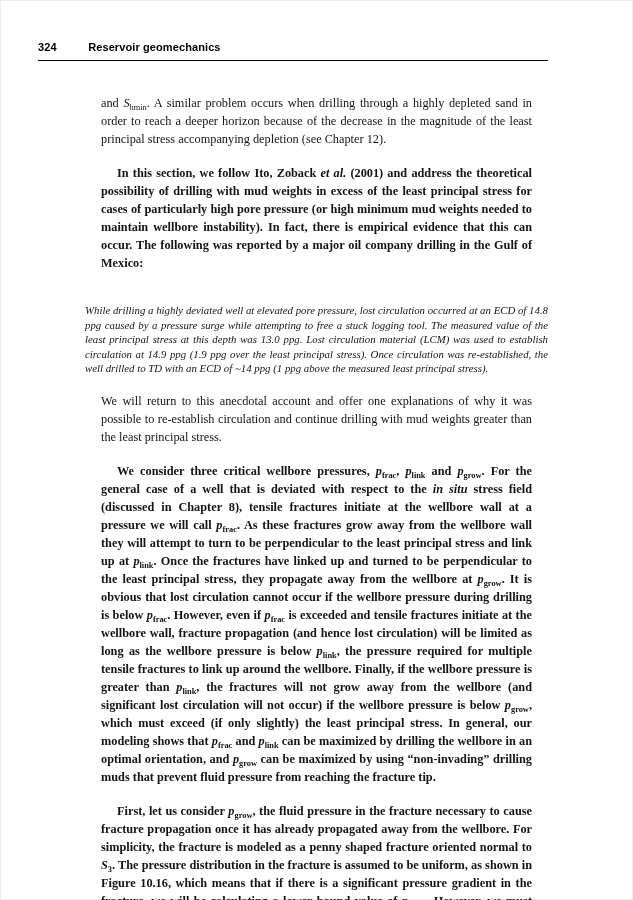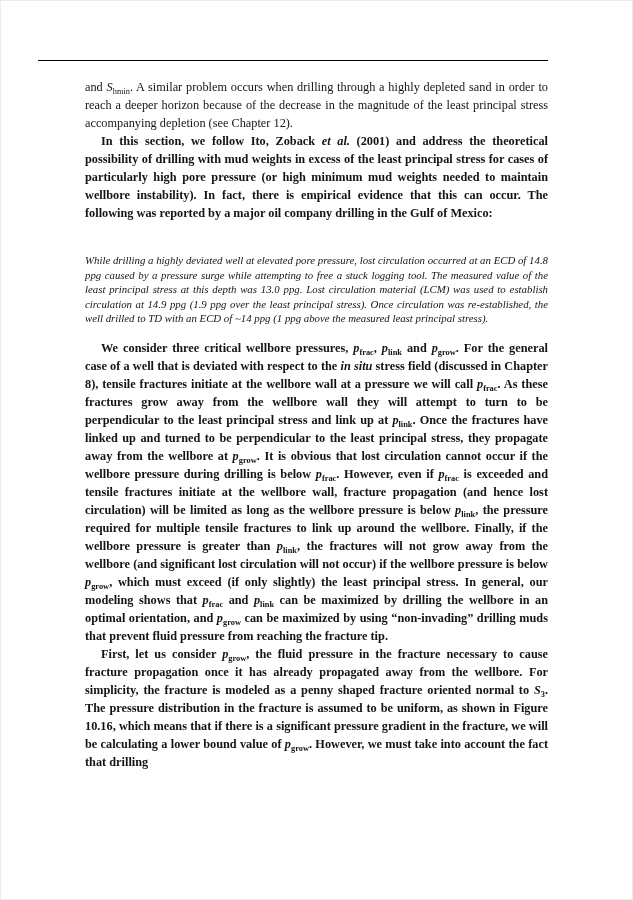--- a/index.html
+++ b/index.html
@@ -45,21 +45,21 @@
     position: absolute;
     left: 85px;
     top: 78px;
     width: 463px;
     font-size: 12.3px;
     line-height: 18px;
     text-align: justify;
     hyphens: auto;
   }
   .para {
-    margin: 0;
+    margin: 16px;
   }
   .para.indent {
     text-indent: 16px;
     font-weight: bold;
   }
   .quote {
     margin: 31px 0 13px 0;
     font-style: italic;
     font-size: 10.8px;
     line-height: 14.5px;
@@ -71,24 +71,29 @@
     font-size: 0.68em;
     line-height: 0;
     vertical-align: sub;
   }
 </style>
 </head>
 <body>
 
 <div class="page">
 
+  <header class="running-head">
+    <span class="page-num">324</span>
+    <span class="head-title">Reservoir geomechanics</span>
+  </header>
 
   <hr class="head-rule">
 
   <main class="body-text">
     <p class="para"><span>and </span><i>S</i><sub>hmin</sub><span>. A similar problem occurs when drilling through a highly depleted sand in order to reach a deeper horizon because of the decrease in the magnitude of the least principal stress accompanying depletion (see Chapter 12).</span></p>
     <p class="para indent"><span>In this section, we follow Ito, Zoback </span><i>et al.</i><span> (2001) and address the theoretical possibility of drilling with mud weights in excess of the least principal stress for cases of particularly high pore pressure (or high minimum mud weights needed to maintain wellbore instability). In fact, there is empirical evidence that this can occur. The following was reported by a major oil company drilling in the Gulf of Mexico:</span></p>
     <blockquote class="quote"><span>While drilling a highly deviated well at elevated pore pressure, lost circulation occurred at an ECD of 14.8 ppg caused by a pressure surge while attempting to free a stuck logging tool. The measured value of the least principal stress at this depth was 13.0 ppg. Lost circulation material (LCM) was used to establish circulation at 14.9 ppg (1.9 ppg over the least principal stress). Once circulation was re-established, the well drilled to TD with an ECD of ~14 ppg (1 ppg above the measured least principal stress).</span></blockquote>
+    <p class="para"><span>We will return to this anecdotal account and offer one explanations of why it was possible to re-establish circulation and continue drilling with mud weights greater than the least principal stress.</span></p>
     <p class="para indent"><span>We consider three critical wellbore pressures, </span><i>p</i><sub>frac</sub><span>, </span><i>p</i><sub>link</sub><span> and </span><i>p</i><sub>grow</sub><span>. For the general case of a well that is deviated with respect to the </span><i>in situ</i><span> stress field (discussed in Chapter 8), tensile fractures initiate at the wellbore wall at a pressure we will call </span><i>p</i><sub>frac</sub><span>. As these fractures grow away from the wellbore wall they will attempt to turn to be perpendicular to the least principal stress and link up at </span><i>p</i><sub>link</sub><span>. Once the fractures have linked up and turned to be perpendicular to the least principal stress, they propagate away from the wellbore at </span><i>p</i><sub>grow</sub><span>. It is obvious that lost circulation cannot occur if the wellbore pressure during drilling is below </span><i>p</i><sub>frac</sub><span>. However, even if </span><i>p</i><sub>frac</sub><span> is exceeded and tensile fractures initiate at the wellbore wall, fracture propagation (and hence lost circulation) will be limited as long as the wellbore pressure is below </span><i>p</i><sub>link</sub><span>, the pressure required for multiple tensile fractures to link up around the wellbore. Finally, if the wellbore pressure is greater than </span><i>p</i><sub>link</sub><span>, the fractures will not grow away from the wellbore (and significant lost circulation will not occur) if the wellbore pressure is below </span><i>p</i><sub>grow</sub><span>, which must exceed (if only slightly) the least principal stress. In general, our modeling shows that </span><i>p</i><sub>frac</sub><span> and </span><i>p</i><sub>link</sub><span> can be maximized by drilling the wellbore in an optimal orientation, and </span><i>p</i><sub>grow</sub><span> can be maximized by using “non-invading” drilling muds that prevent fluid pressure from reaching the fracture tip.</span></p>
     <p class="para indent"><span>First, let us consider </span><i>p</i><sub>grow</sub><span>, the fluid pressure in the fracture necessary to cause fracture propagation once it has already propagated away from the wellbore. For simplicity, the fracture is modeled as a penny shaped fracture oriented normal to </span><i>S</i><sub>3</sub><span>. The pressure distribution in the fracture is assumed to be uniform, as shown in Figure 10.16, which means that if there is a significant pressure gradient in the fracture, we will be calculating a lower bound value of </span><i>p</i><sub>grow</sub><span>. However, we must take into account the fact that drilling</span></p>
   </main>
 
 </div>
 
 </body></html>

